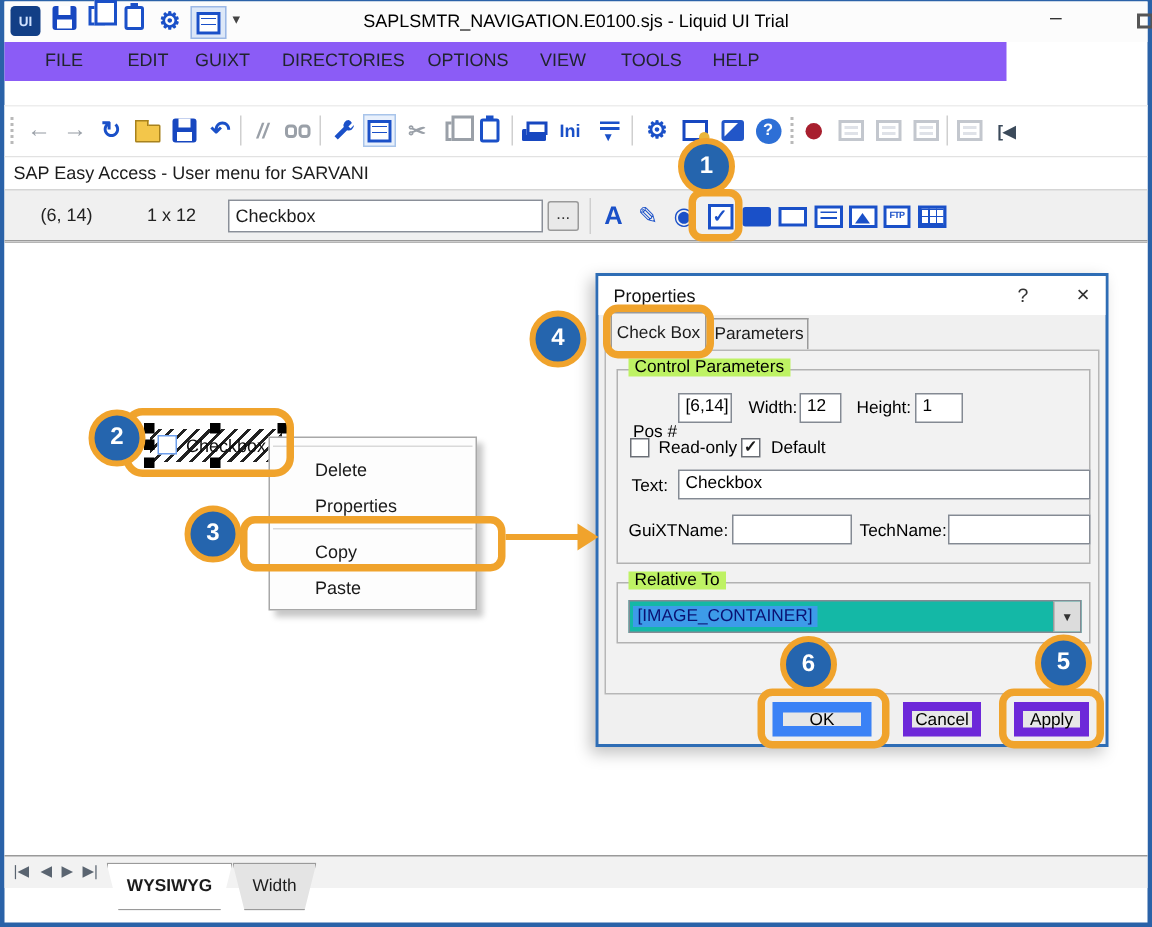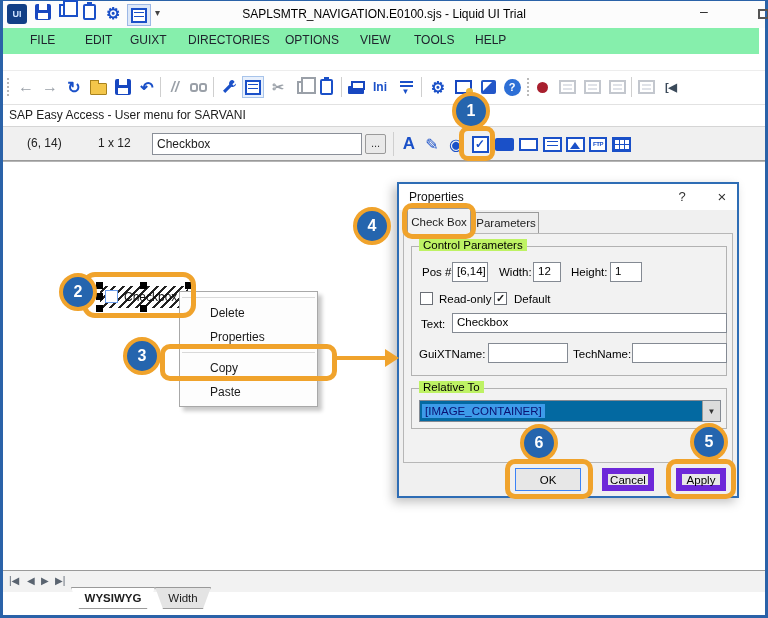--- a/index.html
+++ b/index.html
@@ -5,21 +5,21 @@
   html,body{margin:0;padding:0;background:#fff;}
   *{box-sizing:border-box;}
   #win{position:relative;width:768px;height:618px;background:#fff;
        font-family:"Liberation Sans",sans-serif;overflow:hidden;color:#1c1c1c;}
   .a{position:absolute;}
   .strip{position:absolute;background:#2a62a8;}
   
   .titlebar{left:3px;top:1px;width:762px;height:27px;background:#fcfcfc;}
   .qat{position:absolute;top:3px;display:flex;align-items:center;}
   .title-text{position:absolute;left:50%;top:6px;transform:translateX(-50%);font-size:12px;color:#000000;white-space:nowrap;}
-  .menubar{left:3px;top:28px;width:756px;height:26px;background:#86efac;padding-left:44px;}
+  .menubar{left:3px;top:28px;width:668px;height:26px;background:#8b5cf6;padding-left:44px;}
   .mitem{position:absolute;top:5px;font-size:12px;color:#20242e;}
   
   .tb1{left:3px;top:70px;width:762px;height:35px;background:#fff;border-top:1px solid #ededed;border-bottom:1px solid #e2e2e2;}
   .ti{position:absolute;top:5px;width:22px;height:22px;display:flex;align-items:center;justify-content:center;}
   .vsep{position:absolute;top:6px;width:1px;height:20px;background:#cfcfcf;}
   .grip{position:absolute;top:7px;width:2px;height:18px;background:repeating-linear-gradient(#b9b9b9 0 2px,transparent 2px 4px);}
   .blue{color:#1a50c8;} .gray{color:#9aa0a8;}
   .g16{font-size:16px;font-weight:bold;} .g14{font-size:14px;font-weight:bold;}
   
   .i-save{width:16px;height:16px;background:#1747c0;border-radius:2px;position:relative;}
@@ -96,31 +96,31 @@
   .dlg-btn{position:absolute;top:4px;width:22px;height:18px;text-align:center;font-size:13px;color:#333;line-height:18px;}
   .dtab{position:absolute;background:#ededed;border:1px solid #9a9a9a;border-bottom:none;
         display:flex;align-items:center;justify-content:center;}
   .tabpage{position:absolute;left:4px;top:49px;width:330px;height:230px;background:#f2f2f2;border:1px solid #b7b7b7;}
   .group{position:absolute;border:1px solid #b2b2b2;}
   .legend{position:absolute;background:#bef264;padding:0 4px;font-size:11.5px;color:#000;z-index:21;}
   .dlabel{position:absolute;font-size:11.5px;color:#000;}
   .dinput{position:absolute;height:20px;background:#fff;border:1px solid #848a93;font-size:11.5px;padding:2px 4px;color:#000;}
   .dcb{position:absolute;width:13px;height:13px;background:#fff;border:1px solid #6b6f76;font-size:11px;font-weight:bold;
        color:#1d1d1d;display:flex;align-items:center;justify-content:center;line-height:11px;}
-  .combo{position:absolute;left:20px;top:216px;width:302px;height:22px;background:#0369a1;border:1px solid #848a93;display:flex;}
+  .combo{position:absolute;left:20px;top:216px;width:302px;height:22px;background:#14b8a6;border:1px solid #848a93;display:flex;}
   .combo-sel{flex:1;display:flex;align-items:center;padding-left:2px;overflow:hidden;}
   .combo-sel span{background:#3d9be9;color:#0a1172;padding:1px 3px;white-space:nowrap;}
   .combo-btn{width:18px;background:#dcdcdc;border-left:1px solid #9a9a9a;display:flex;align-items:center;justify-content:center;font-size:8px;color:#333;}
   .btn{position:absolute;height:23px;background:#e7e7e7;border:6px solid #6d28d9;font-size:11.5px;color:#000;
        display:flex;align-items:center;justify-content:center;}
-  .btn.def{border:1px solid #3b82f6;}
+  .btn.def{border:7px solid #3b82f6;}
   
   .tabstrip{left:3px;top:570px;width:762px;height:22px;background:#f2f2f2;border-top:1px solid #9a9a9a;}
   .navi{position:absolute;top:4px;font-size:10px;color:#5a6470;}
-  .sheet{position:absolute;top:16px;height:22px;display:flex;align-items:center;justify-content:center;font-size:11.5px;
+  .sheet{position:absolute;top:4px;height:32px;display:flex;align-items:center;justify-content:center;font-size:11.5px;
          clip-path:polygon(0 0,100% 0,calc(100% - 8px) 100%,8px 100%);background:#e4e4e4;border:1px solid #9a9a9a;}
   .sheet.active{background:#fff;font-weight:bold;}
   .statusbar{left:3px;top:592px;width:762px;height:23px;background:#27579b;color:#eef3fa;font-size:12px;}
 </style>
 </head>
 <body>
 
 <div id="win">
 
   <div class="strip" style="left:0;top:0;width:3px;height:618px"></div>
@@ -314,21 +314,21 @@
       <span class="dlg-btn" style="left:272px">?</span>
       <span class="dlg-btn" style="left:312px;font-size:15px">×</span>
     </div>
     <div class="dtab active" style="left:8px;top:24px;width:64px;height:26px;background:#f2f2f2;z-index:2">Check Box</div>
     <div class="dtab" style="left:74px;top:28px;width:66px;height:21px">Parameters</div>
     <div class="tabpage"></div>
 
     <span class="legend" style="left:20px;top:55px">Control Parameters</span>
     <div class="group" style="left:12px;top:62px;width:316px;height:130px;background:#f2f2f2"></div>
 
-    <span class="dlabel" style="left:23px;top:82px">Pos #</span>
+    <span class="dlabel" style="left:23px;top:98px">Pos #</span>
     <div class="dinput" style="left:53px;top:78px;width:36px">[6,14]</div>
     <span class="dlabel" style="left:100px;top:82px">Width:</span>
     <div class="dinput" style="left:134px;top:78px;width:28px">12</div>
     <span class="dlabel" style="left:172px;top:82px">Height:</span>
     <div class="dinput" style="left:211px;top:78px;width:32px">1</div>
 
     <span class="dcb" style="left:21px;top:108px"></span>
     <span class="dlabel" style="left:40px;top:109px">Read-only</span>
     <span class="dcb" style="left:95px;top:108px">✓</span>
     <span class="dlabel" style="left:115px;top:109px">Default</span>

